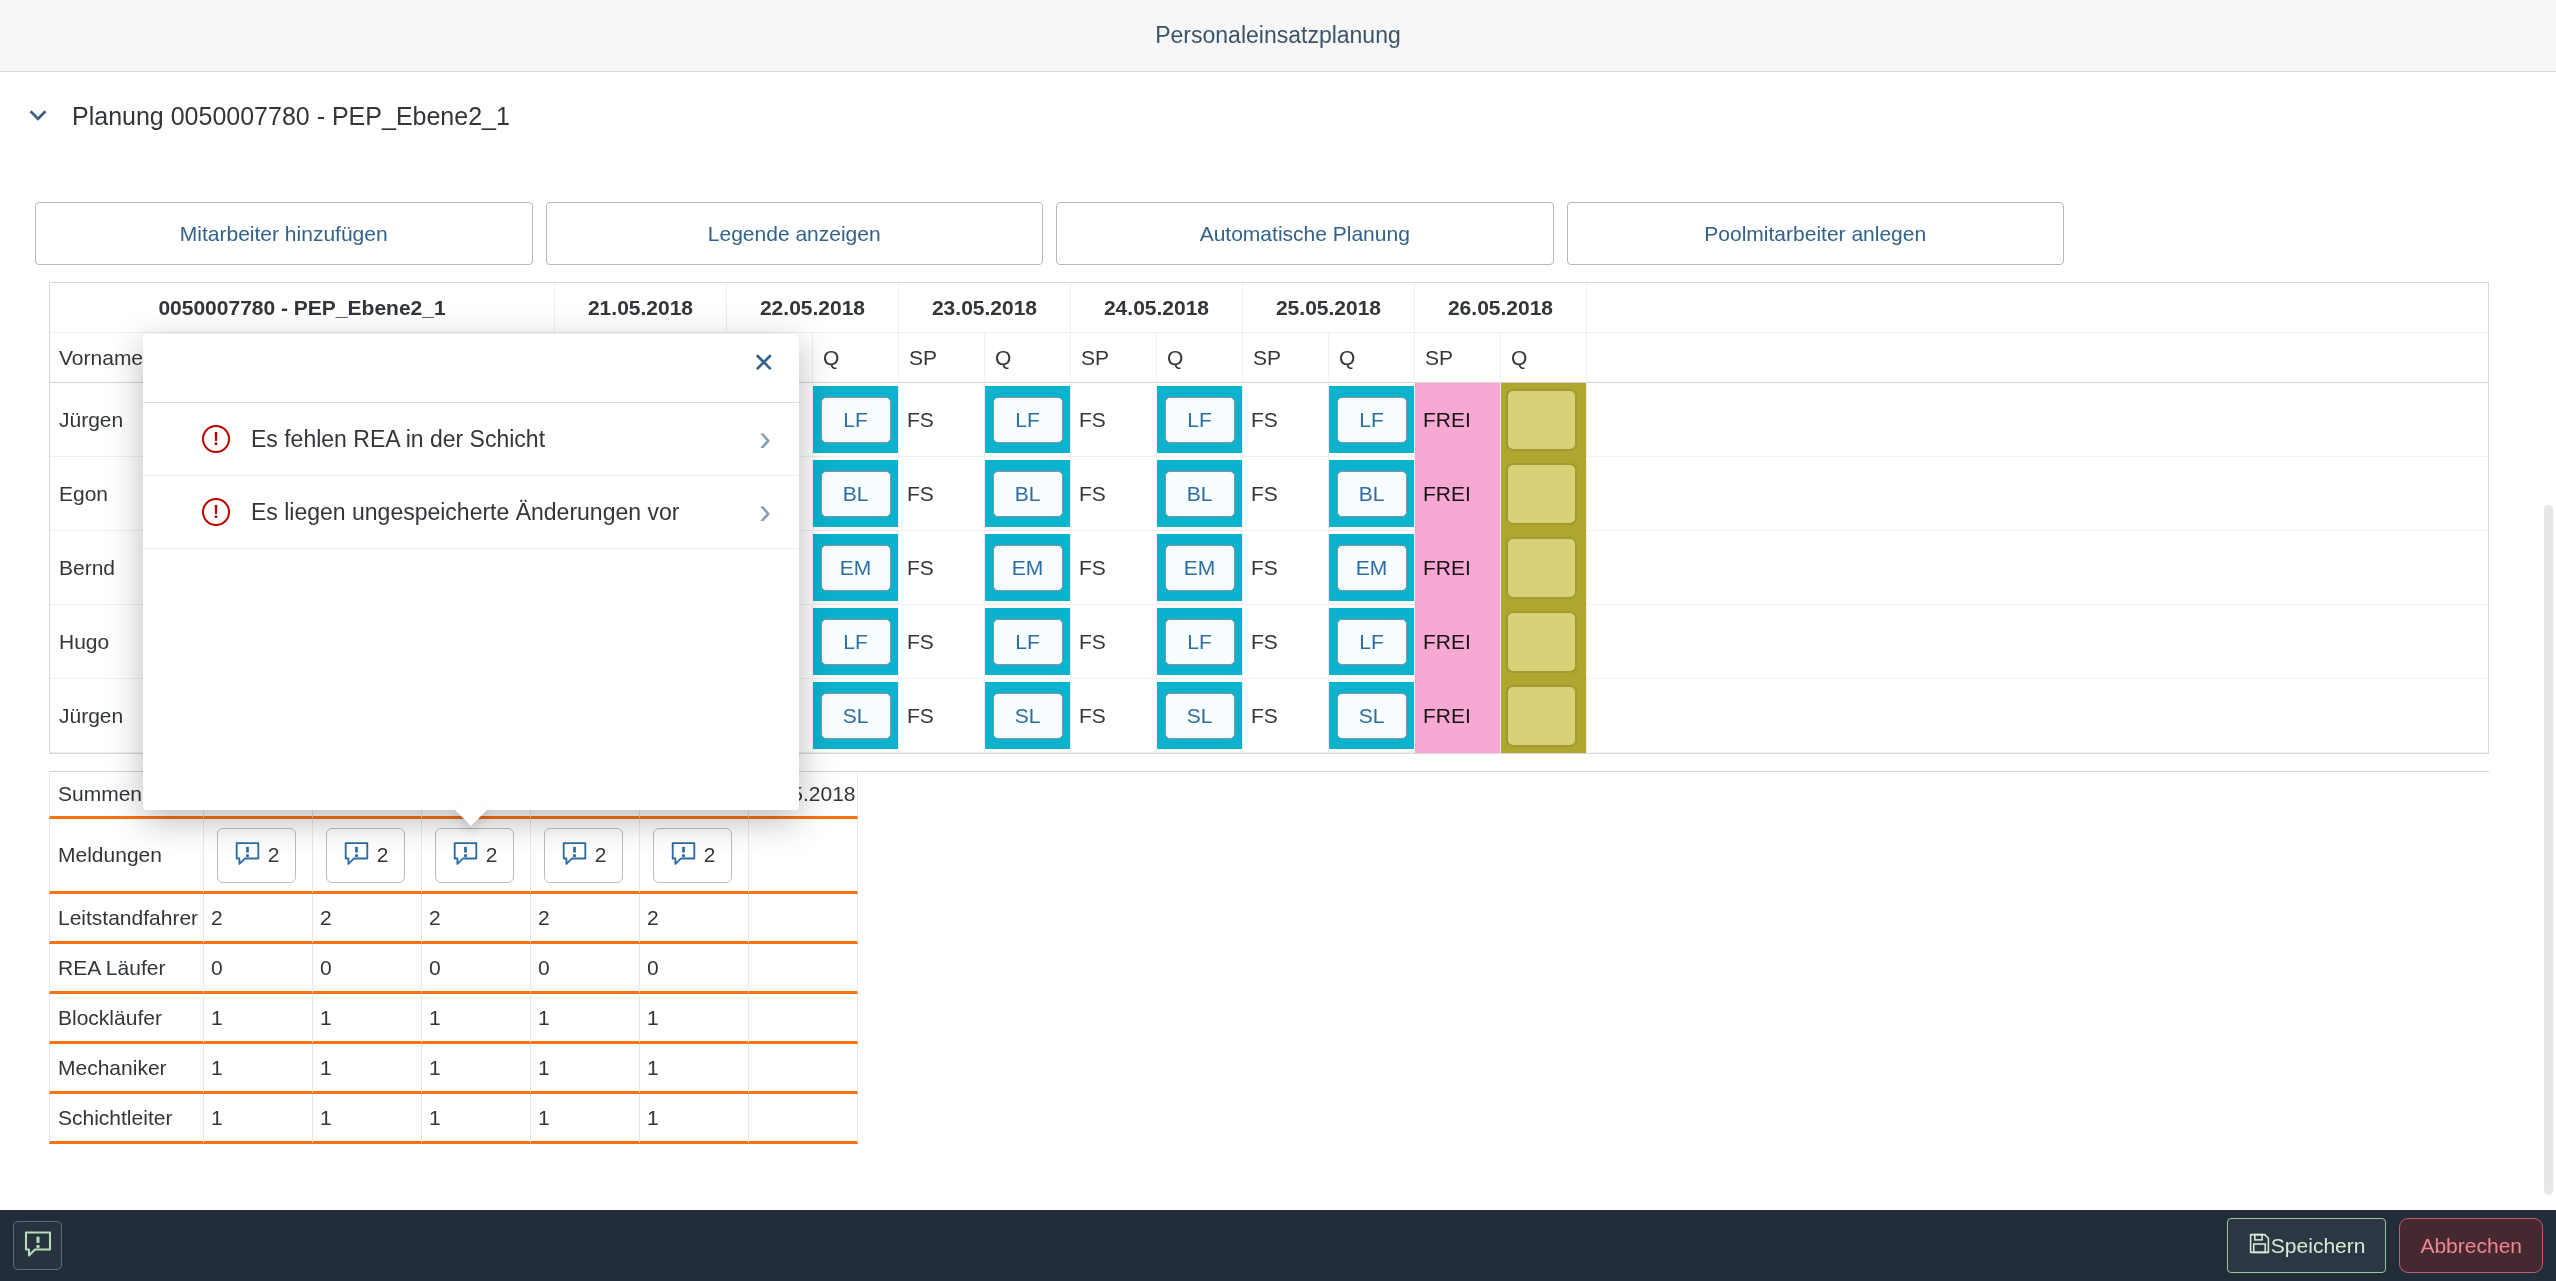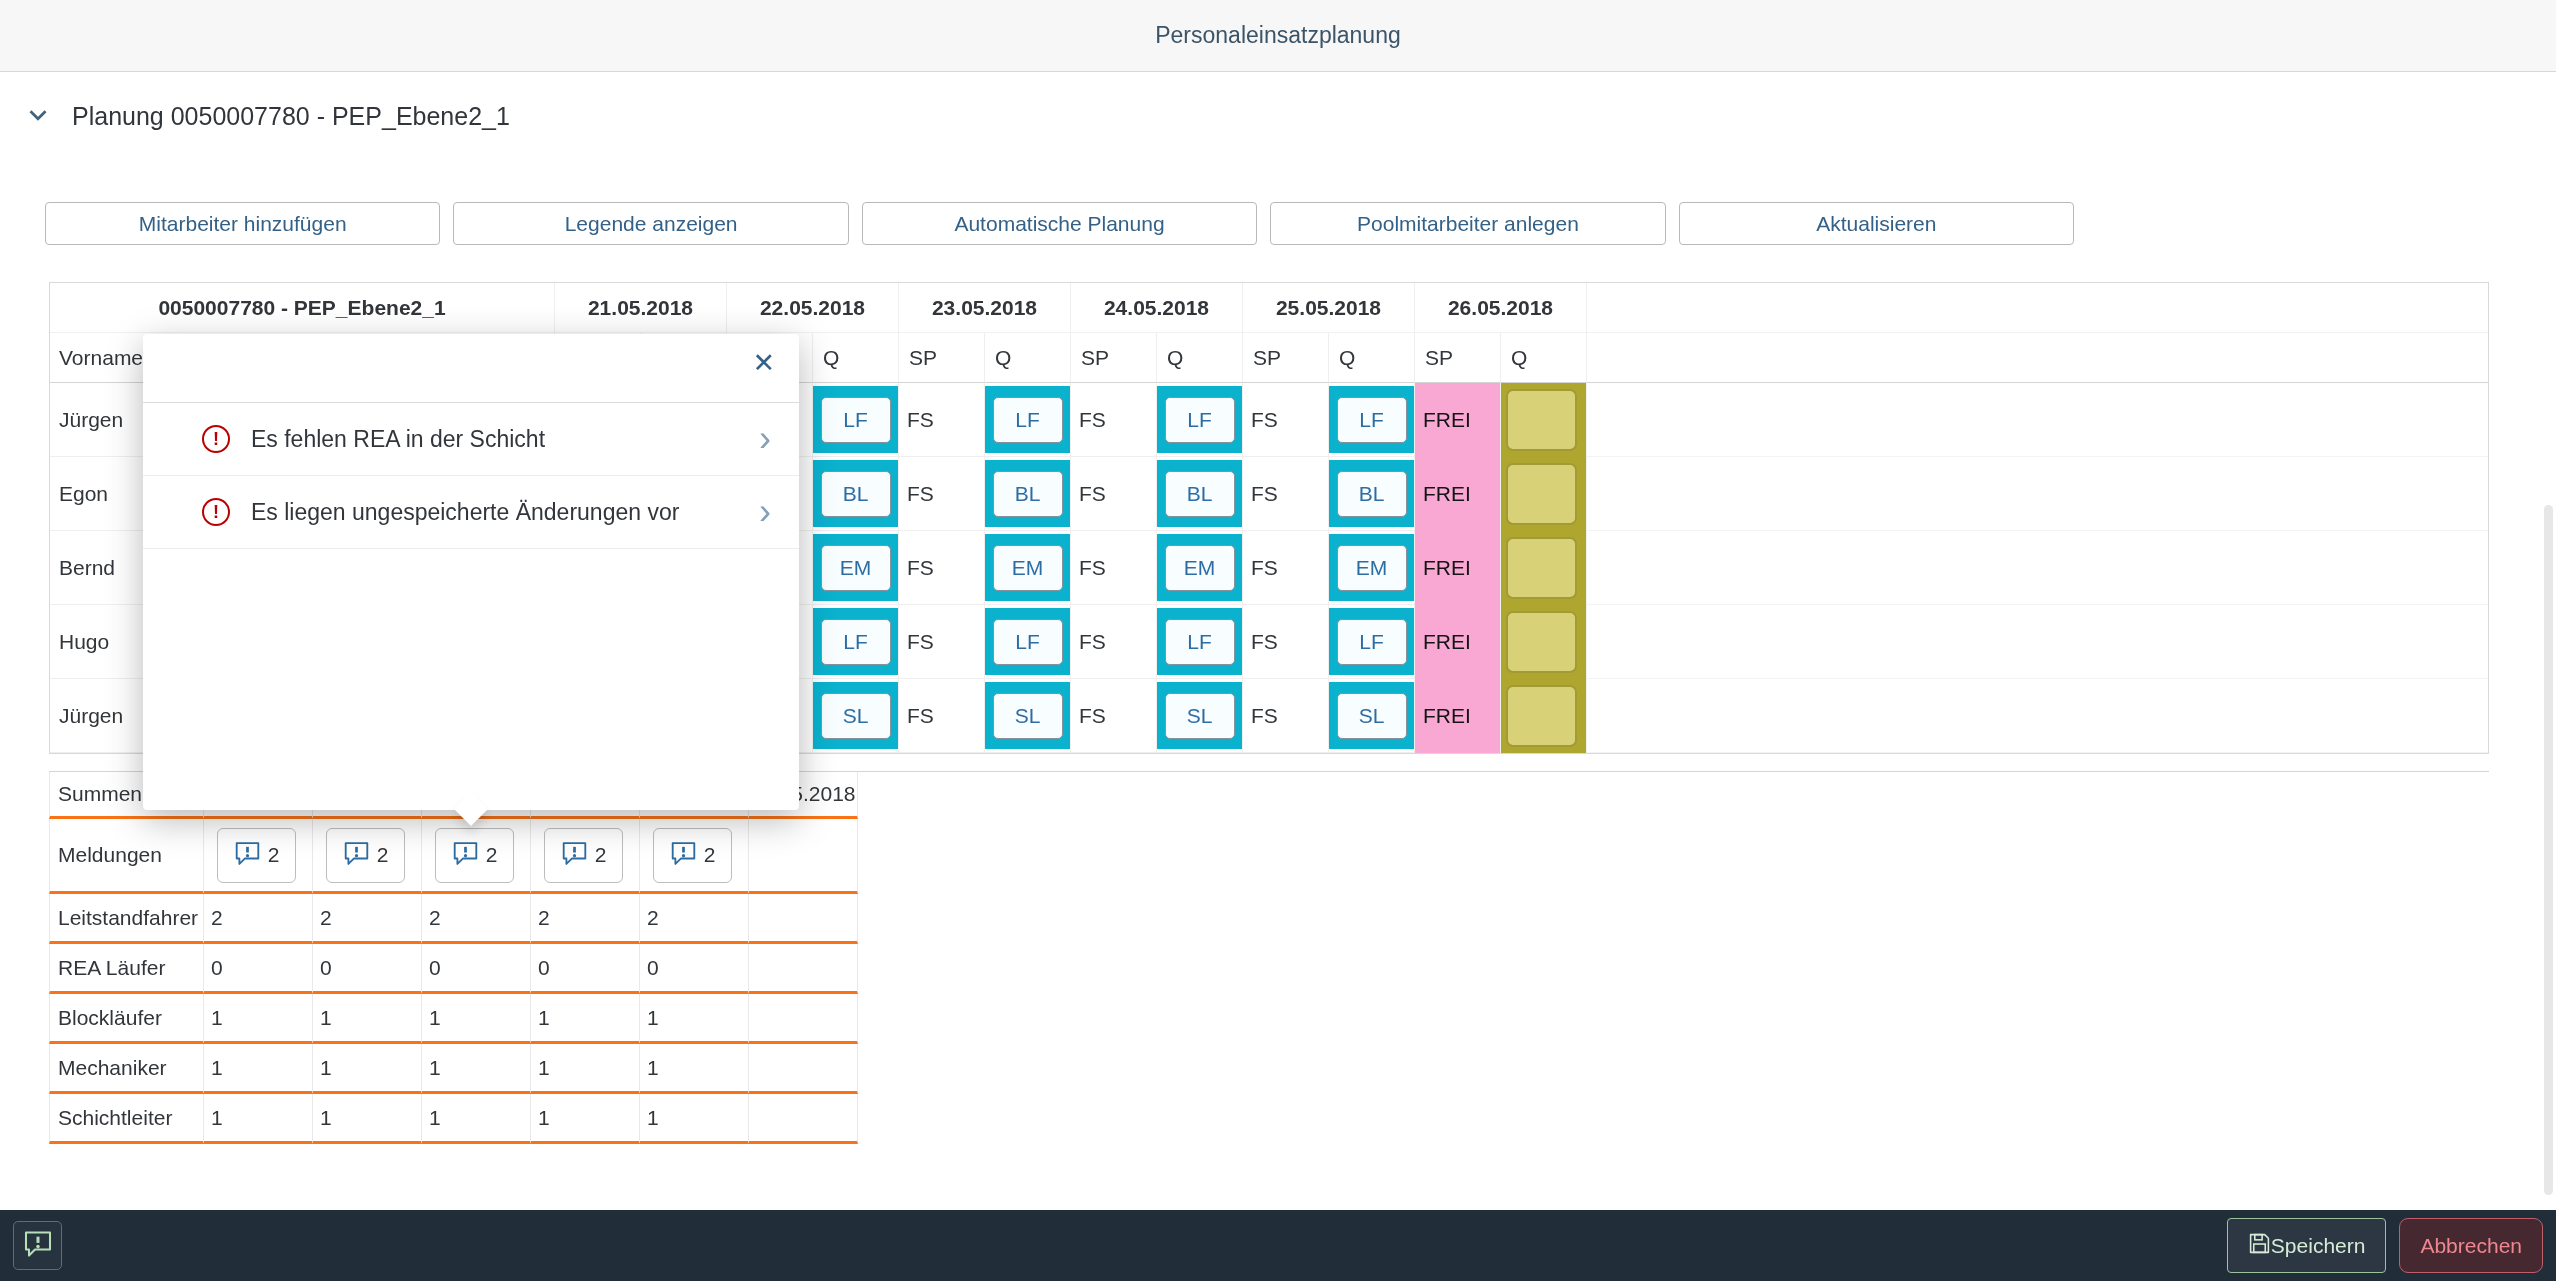--- a/index.html
+++ b/index.html
@@ -16,21 +16,21 @@
     display: flex; align-items: center; justify-content: center; z-index: 5; }
   .app-title { font-size: 23px; color: #3c5468; }
 
   
   .section-header { position: absolute; top: 96px; left: 26px; height: 40px;
     display: flex; align-items: center; gap: 22px; }
   .section-title { font-size: 25px; color: #32363a; }
   .chev-btn { background: none; border: none; cursor: pointer; display: flex; align-items: center; }
 
   
-  .toolbar { position: absolute; top: 202px; left: 45px; width: 2029px; height: 43px;
+  .toolbar { position: absolute; top: 202px; left: 35px; width: 2029px; height: 63px;
     display: flex; gap: 13px; }
   .tb-btn { flex: 1; background: #fff; border: 1px solid #b9b9b9; border-radius: 4px;
     color: #346187; font-size: 21px; display: flex; align-items: center; justify-content: center;
     cursor: pointer; }
 
   
   .ptable { position: absolute; top: 282px; left: 49px; width: 2440px;
     display: grid; grid-template-columns: 505px repeat(12, 86px) 1fr;
     grid-template-rows: 50px 50px repeat(5, 74px);
     border: 1px solid #d9d9d9; background: #fff; }
@@ -127,21 +127,20 @@
     </span>
   </button>
   <div class="section-title">Planung 0050007780 - PEP_Ebene2_1</div>
 </div>
 
 <div class="toolbar">
   <button class="tb-btn">Mitarbeiter hinzufügen</button>
   <button class="tb-btn">Legende anzeigen</button>
   <button class="tb-btn">Automatische Planung</button>
   <button class="tb-btn">Poolmitarbeiter anlegen</button>
-  <button class="tb-btn">Aktualisieren</button>
 </div>
 
 <div class="ptable">
 
   <div class="hc h1 title-h">0050007780 - PEP_Ebene2_1</div>
   <div class="hc h1 date-h">21.05.2018</div>
   <div class="hc h1 date-h">22.05.2018</div>
   <div class="hc h1 date-h">23.05.2018</div>
   <div class="hc h1 date-h">24.05.2018</div>
   <div class="hc h1 date-h">25.05.2018</div>

